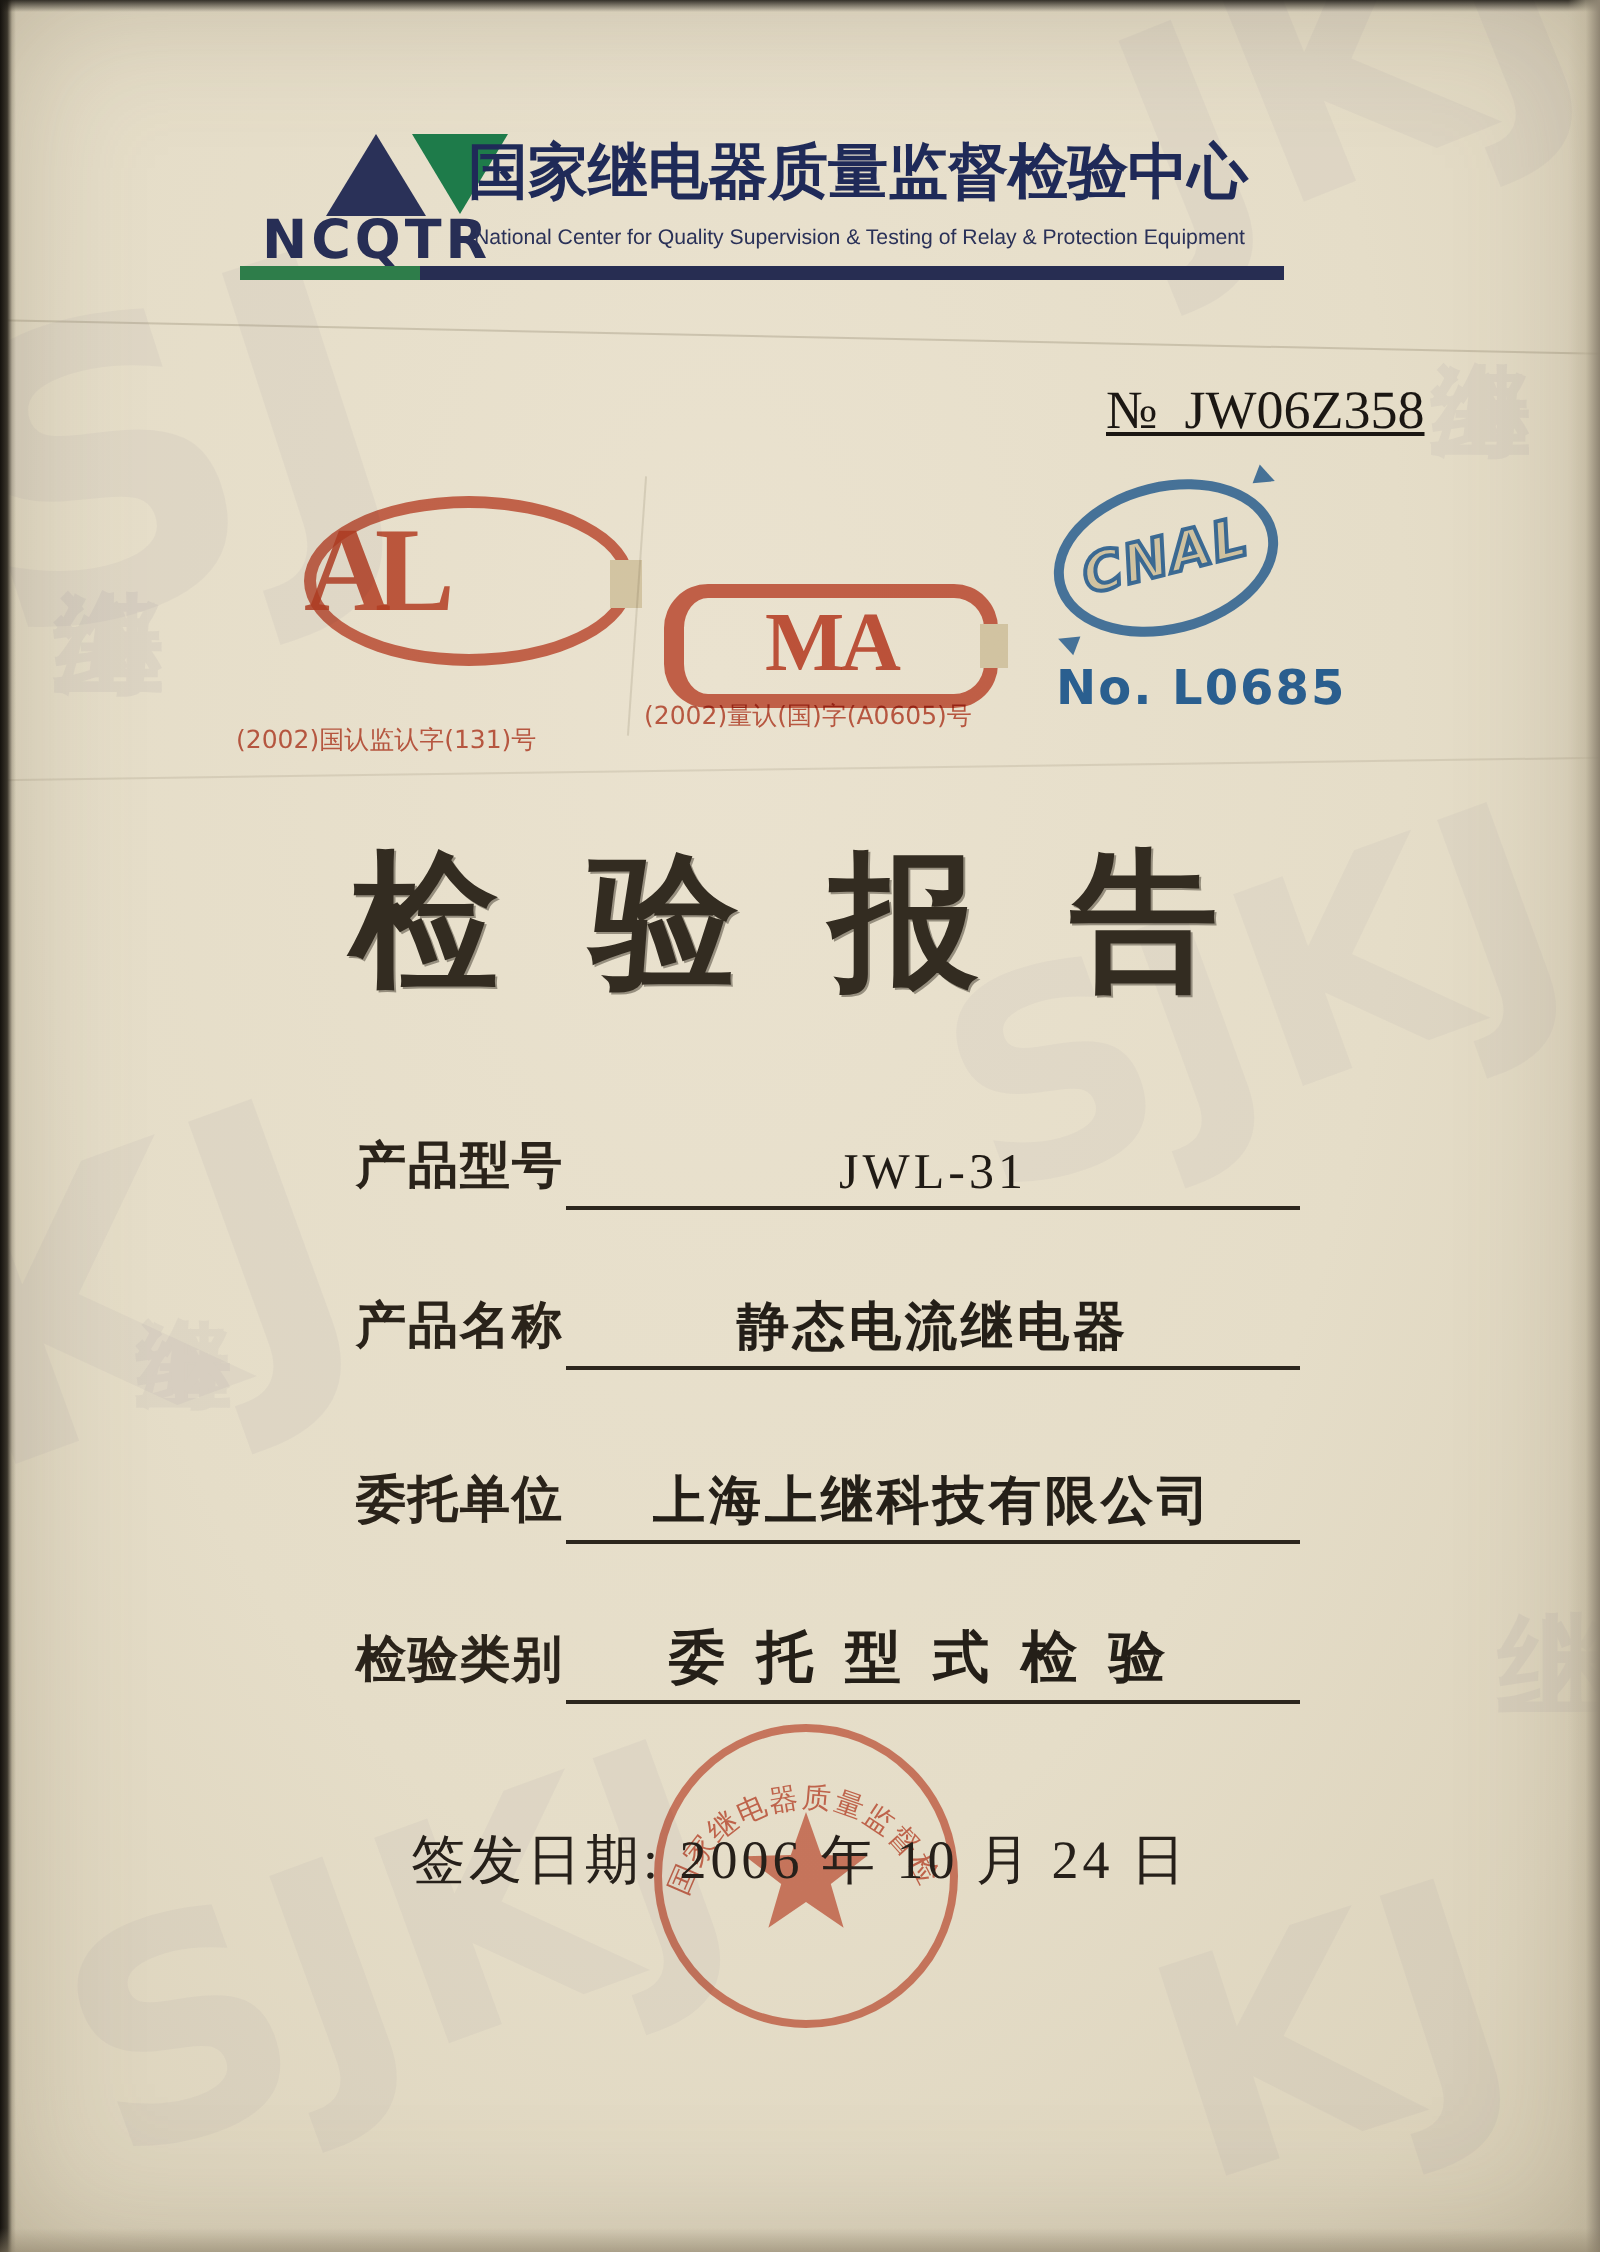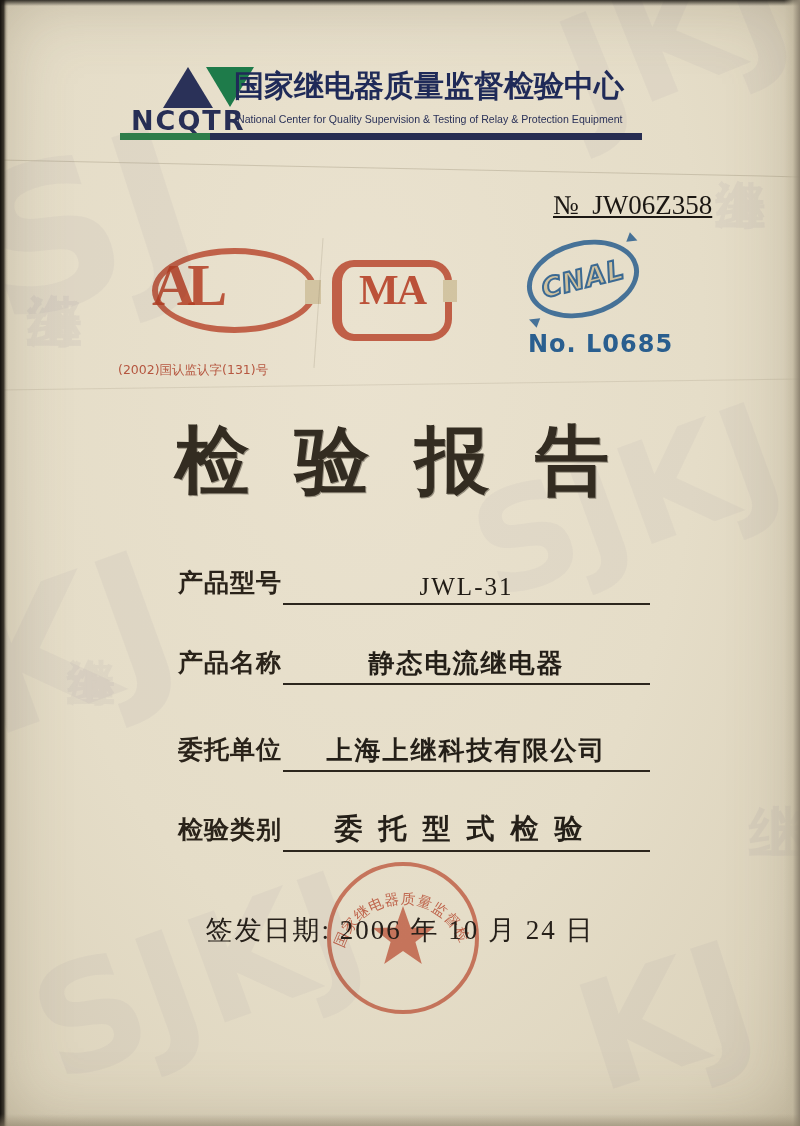--- a/index.html
+++ b/index.html
@@ -45,21 +45,21 @@
 
   
   .stamp{mix-blend-mode:multiply;}
   .cal{position:absolute;left:152px;top:248px;width:165px;height:85px;}
   .cal .oval{position:absolute;inset:0;border:6px solid rgba(200,75,50,.80);border-radius:50%;}
   .cal .gap{position:absolute;right:-4px;top:32px;width:16px;height:24px;background:#e6dec9;}
   .cal .letters{position:absolute;left:0;right:0;top:3px;text-align:left;font-size:60px;font-weight:800;
         color:rgba(198,70,44,.85);letter-spacing:-8px;font-family:"Liberation Serif",serif;}
   .cal-cap{position:absolute;left:118px;top:346px;width:230px;font-size:12.5px;color:rgba(190,70,48,.85);
         font-family:"DejaVu Sans",sans-serif;margin-top:16px;}
-  .cma{position:absolute;left:332px;top:260px;width:120px;height:81px;}
+  .cma{position:absolute;left:332px;top:292px;width:120px;height:62px;padding-left:47px;}
   .cma .box{position:absolute;inset:0;border:7px solid rgba(200,75,50,.82);border-left-width:10px;border-radius:22px;}
   .cma .gap{position:absolute;right:-5px;top:20px;width:14px;height:22px;background:#e6dec9;}
   .cma .letters{position:absolute;left:0;right:0;top:6px;text-align:center;font-size:42px;font-weight:800;
         color:rgba(198,70,44,.88);letter-spacing:-2px;font-family:"Liberation Serif",serif;}
   .cma-cap{position:absolute;left:322px;top:350px;width:230px;font-size:12.5px;color:rgba(190,70,48,.85);
         font-family:"DejaVu Sans",sans-serif;}
   .cnal{position:absolute;left:526px;top:241px;width:114px;height:76px;transform:rotate(-14deg);}
   .cnal .oval{position:absolute;inset:0;border:5px solid rgba(46,108,180,.85);border-radius:50%;}
   .cnal .band{position:absolute;left:-8px;right:-8px;top:22px;height:30px;display:flex;align-items:center;
         justify-content:center;}
@@ -129,20 +129,21 @@
     <div class="gap"></div>
     <div class="letters">AL</div>
   </div>
   <div class="cal-cap stamp">(2002)国认监认字(131)号</div>
 
   <div class="cma stamp">
     <div class="box"></div>
     <div class="gap"></div>
     <div class="letters">MA</div>
   </div>
+  <div class="cma-cap stamp">(2002)量认(国)字(A0605)号</div>
 
   <div class="cnal stamp">
     <div class="oval"></div>
     <div class="arr arr-tr"></div>
     <div class="arr arr-bl"></div>
     <div class="band">
         <span class="letters">CNAL</span>
       </div>
   </div>
   <div class="cnal-no stamp">No. L0685</div>

